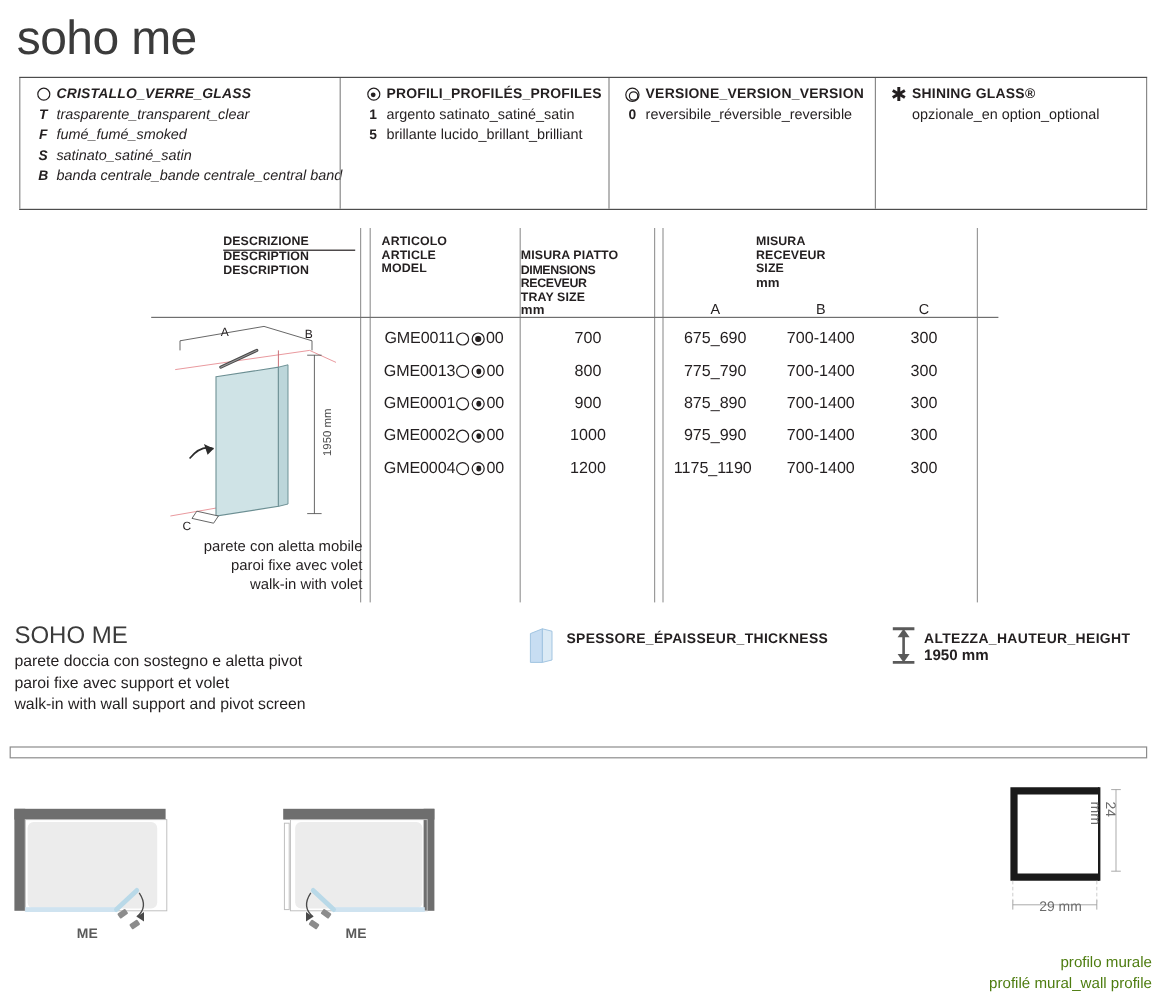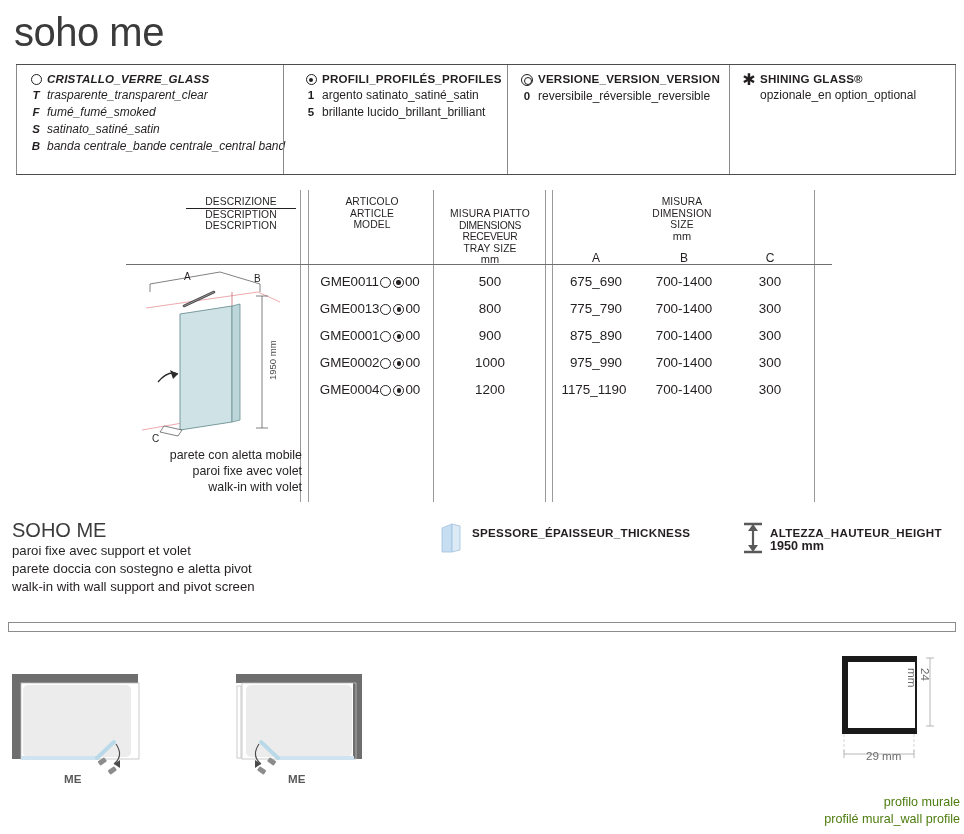--- a/index.html
+++ b/index.html
@@ -77,22 +77,22 @@
   }
 
   
   #tbl-rule-top {
     left:126px; top:264px; width:706px; height:0;
     border-top:1px solid #6f6f6f;
   }
   .vrule { background:#9a9a9a; width:1px; }
 
   .colhead {
-    font-size:10.3px; font-weight:400; line-height:11.6px;
-    text-align:center; color:#231f20; letter-spacing:0.1px;
+    font-size:10.3px; font-weight:700; line-height:11.6px;
+    color:#231f20; letter-spacing:0.1px;
   }
   .colhead .u { border-bottom:1px solid #231f20; }
 
   .abcd {
     font-size:12px; color:#231f20; text-align:center;
     font-weight:400;
   }
 
   .cell {
     font-size:13.4px; color:#231f20; text-align:center;
@@ -225,33 +225,33 @@
 
 <div class="abs colhead" style="left:434px; top:208px; width:112px;">
   <div>MISURA PIATTO</div>
   <div style="letter-spacing:-0.3px">DIMENSIONS RECEVEUR</div>
   <div>TRAY SIZE</div>
   <div style="font-size:11px">mm</div>
 </div>
 
 <div class="abs colhead" style="left:630px; top:196px; width:104px;">
   <div>MISURA</div>
-  <div>DIMENSION</div>
+  <div>RECEVEUR</div>
   <div>SIZE</div>
   <div style="font-size:11px">mm</div>
 </div>
 
 <div class="abs abcd" style="left:570px; top:251px; width:52px;">A</div>
 <div class="abs abcd" style="left:658px; top:251px; width:52px;">B</div>
 <div class="abs abcd" style="left:746px; top:251px; width:48px;">C</div>
 
 <div class="abs cell cell-art" style="left:310px; top:269px; width:120px;">
   <span>GME0011</span><span class="art-g gl gl-ring"></span><span class="art-g gl gl-dot"></span><span>00</span>
 </div>
-<div class="abs cell" style="left:434px; top:269px; width:112px;">500</div>
+<div class="abs cell" style="left:434px; top:269px; width:112px;">700</div>
 <div class="abs cell" style="left:556px; top:269px; width:80px;">675_690</div>
 <div class="abs cell" style="left:640px; top:269px; width:88px;">700-1400</div>
 <div class="abs cell" style="left:746px; top:269px; width:48px;">300</div>
 
 <div class="abs cell cell-art" style="left:310px; top:296px; width:120px;">
   <span>GME0013</span><span class="art-g gl gl-ring"></span><span class="art-g gl gl-dot"></span><span>00</span>
 </div>
 <div class="abs cell" style="left:434px; top:296px; width:112px;">800</div>
 <div class="abs cell" style="left:556px; top:296px; width:80px;">775_790</div>
 <div class="abs cell" style="left:640px; top:296px; width:88px;">700-1400</div>
@@ -315,22 +315,22 @@
 </div>
 
 <div class="abs" id="persp-cap">
   <div>parete con aletta mobile</div>
   <div>paroi fixe avec volet</div>
   <div>walk-in with volet</div>
 </div>
 
 <div class="abs" id="ptitle">
   <div class="t1">SOHO ME</div>
+  <div class="t2">parete doccia con sostegno e aletta pivot</div>
   <div class="t2">paroi fixe avec support et volet</div>
-  <div class="t2">parete doccia con sostegno e aletta pivot</div>
   <div class="t2">walk-in with wall support and pivot screen</div>
 </div>
 
 <div class="abs" style="left:438px; top:518px; width:28px; height:36px;">
   <svg width="28" height="36" viewBox="0 0 28 36">
     <polygon points="4,10 14,6 14,34 4,34" fill="#c7ddf2" stroke="#9fc2e0" stroke-width="0.8"></polygon>
     <polygon points="14,6 22,8 22,32 14,34" fill="#dbeaf5" stroke="#9fc2e0" stroke-width="0.8"></polygon>
   </svg>
 </div>
 <div class="abs" style="left:472px; top:526px; width:260px;">

